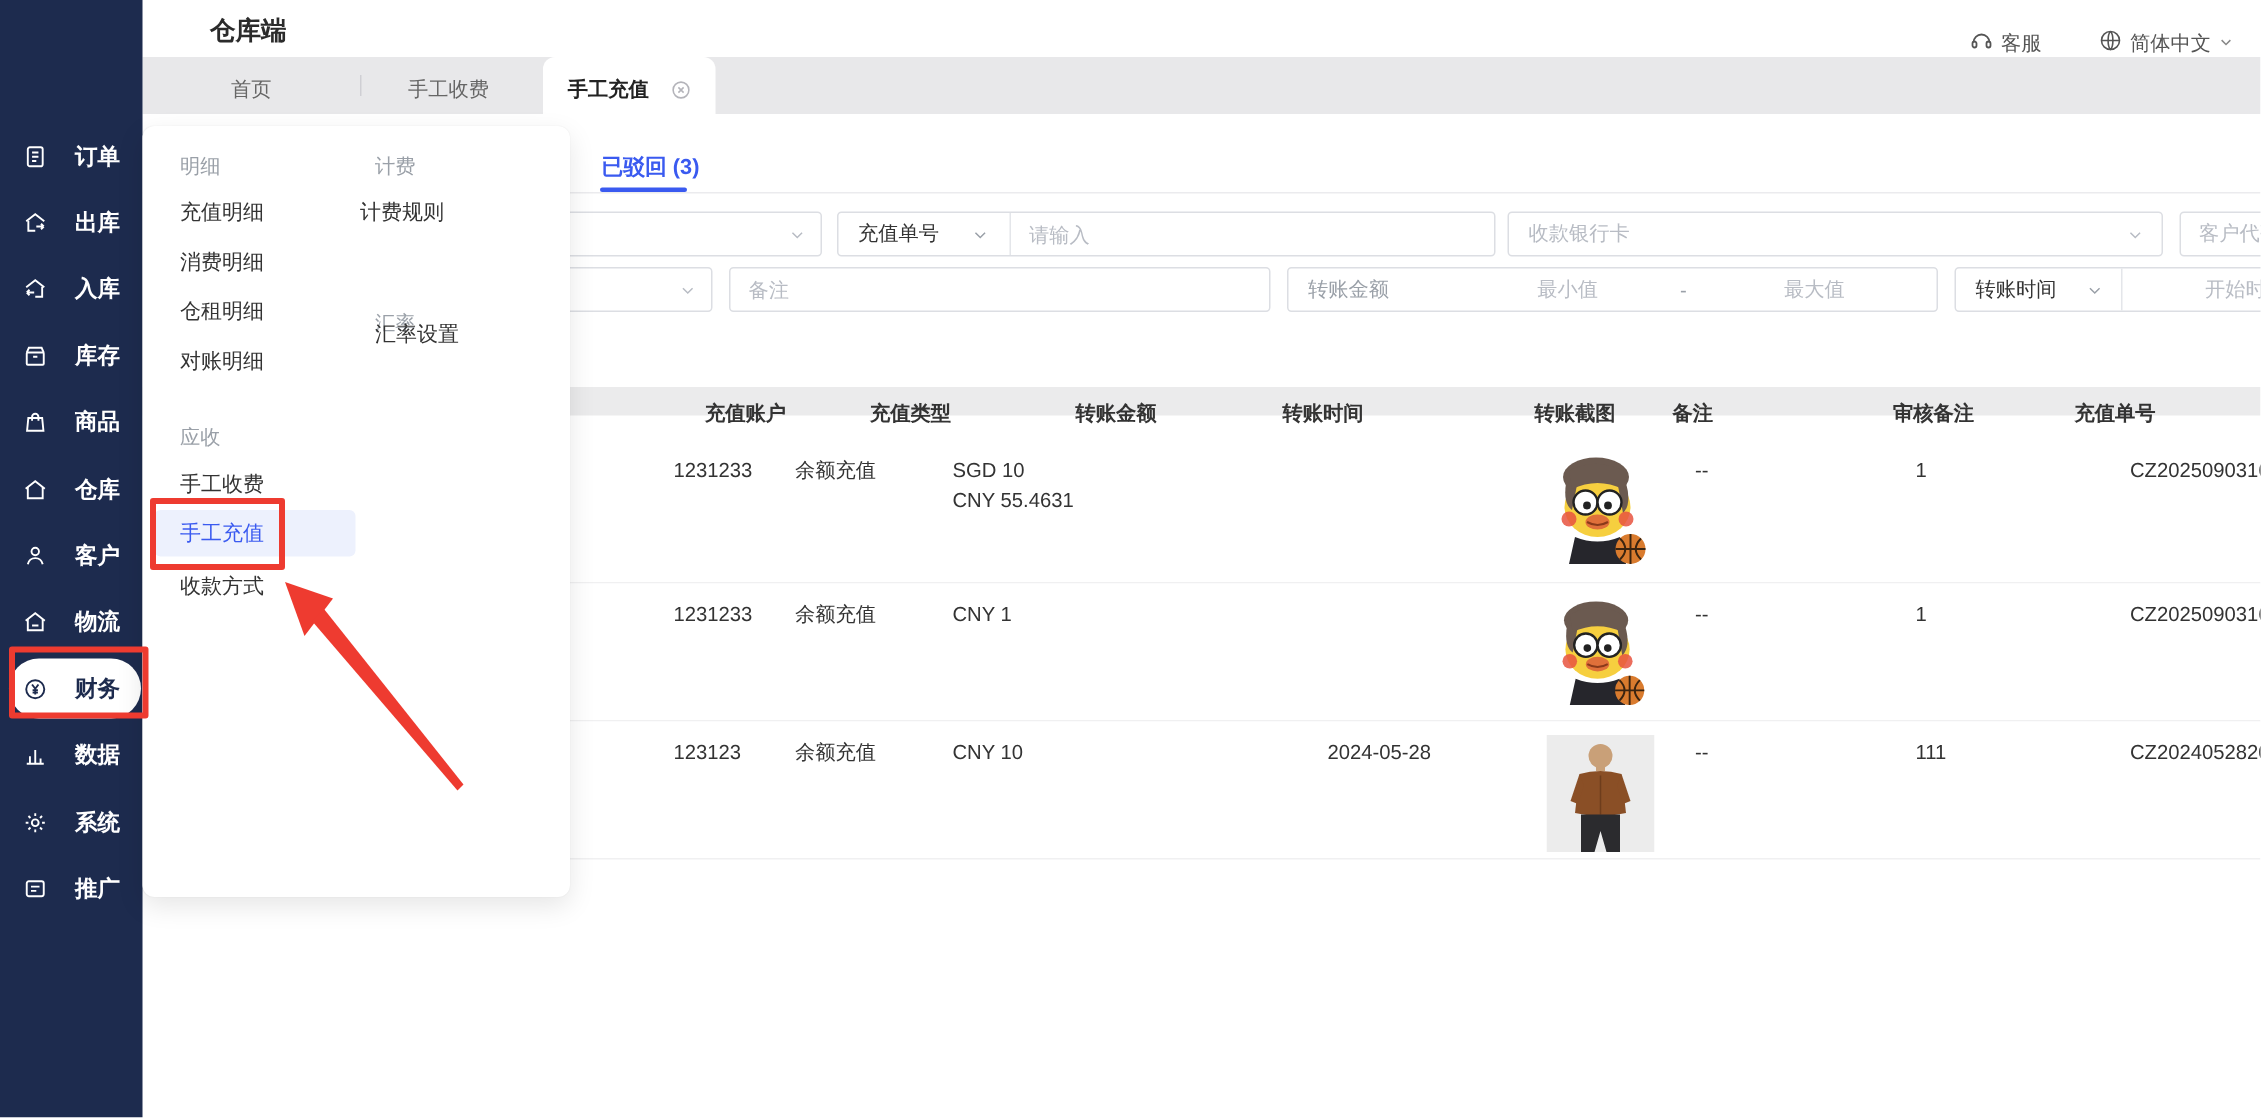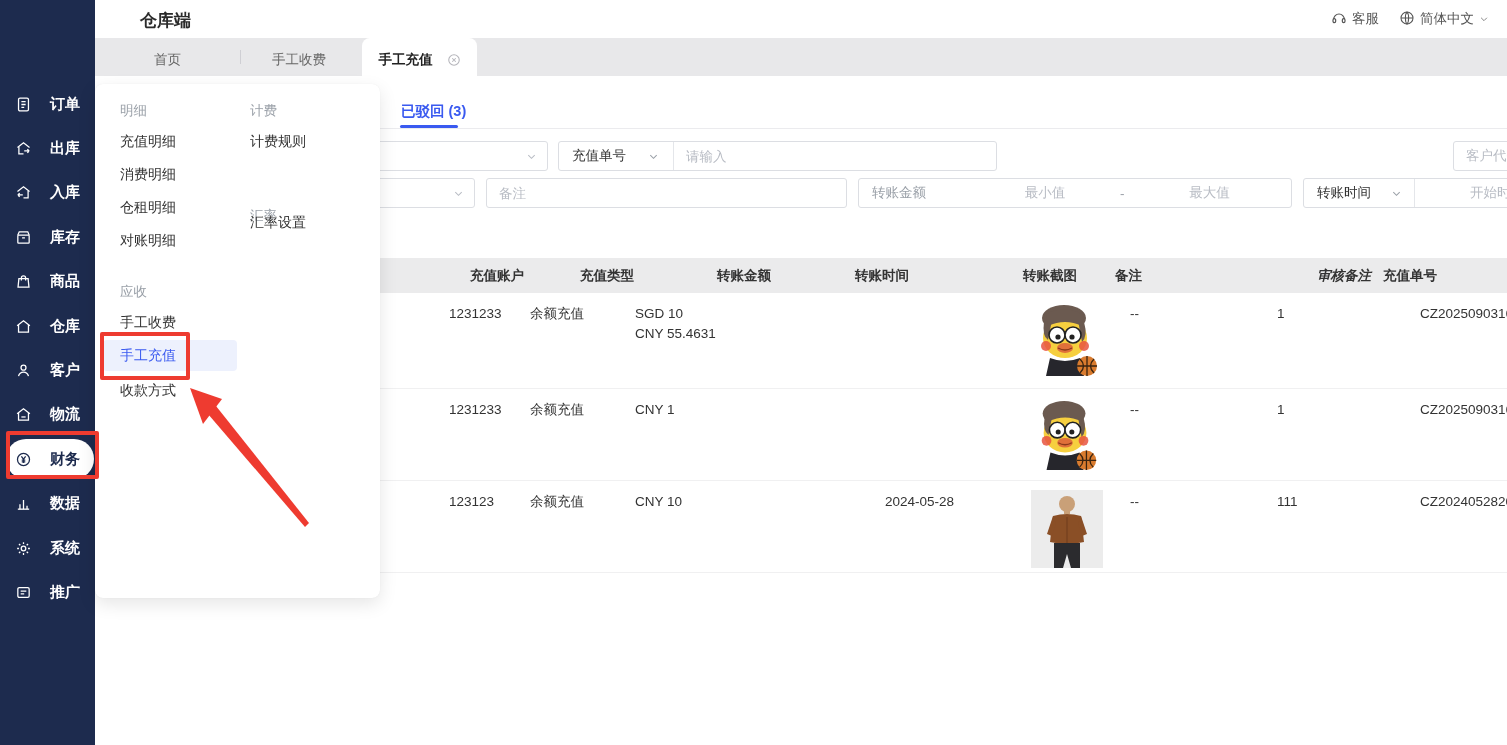--- a/index.html
+++ b/index.html
@@ -17,21 +17,21 @@
   .side-item svg { flex:0 0 auto; }
   .side-item .lbl { position:relative; z-index:2; }
   .side-item .ic { position:relative; z-index:2; display:flex; }
   .side-item.active { color:#1d2b4e; }
   .side-item.active .pill { position:absolute; left:6px; top:2px; width:88px; height:40px;
                background:#fff; border-radius:20px; z-index:1; }
 
   
   .topbar { position:absolute; left:95px; top:0; width:1412px; height:38px; background:#fff; }
   .page-title { position:absolute; left:45px; top:9px; font-size:17px; font-weight:bold; color:#2b2b2b; }
-  .topbar-right { position:absolute; right:18px; top:0; height:38px; display:flex; align-items:center; gap:20px; color:#555; font-size:13.5px; }
+  .topbar-right { position:absolute; right:18px; top:0; height:38px; display:flex; align-items:flex-end; gap:38px; color:#555; font-size:13.5px; }
   .topbar-right .tr-item { display:flex; align-items:center; gap:5px; cursor:pointer; }
 
   
   .tabbar { position:absolute; left:95px; top:38px; width:1412px; height:38px; background:#e8e8ea; }
   .tab { position:absolute; top:0; height:44px; display:flex; align-items:center; justify-content:center; font-size:13.5px; color:#666; cursor:pointer; }
   .tab-divider { position:absolute; left:145px; top:12px; width:1px; height:14px; background:#cfcfd4; }
   .tab.active { background:#fff; border-radius:8px 8px 0 0; color:#222; font-weight:bold; }
   .tab-close { margin-left:14px; display:flex; }
 
   
@@ -44,21 +44,21 @@
          display:flex; align-items:center; font-size:13.5px; color:#333; }
   .ctl .ph { color:#b8bcc4; }
   .ctl .lab { color:#333; }
   .ctl .glab { color:#9aa0a8; }
   .ctl input { border:none; outline:none; font-size:13.5px; color:#333; width:100%; background:transparent; font-family:inherit; }
   .ctl input::placeholder { color:#b8bcc4; }
   .chev { display:flex; margin-left:auto; }
   .vdiv { width:1px; height:28px; background:#e4e6ea; }
 
   
-  .thead { position:absolute; left:0; top:182px; width:1412px; height:35px; background:#ebebec; }
+  .thead { position:absolute; left:0; top:182px; width:1412px; height:19px; background:#ebebec; }
   .th { position:absolute; top:0; height:35px; display:flex; align-items:center; font-size:13.5px; color:#333; font-weight:600; white-space:nowrap; }
   .trow { position:absolute; left:0; width:1412px; border-bottom:1px solid #f0f0f1; background:#fff;padding-left:44px; }
   .td { position:absolute; top:12px; font-size:13.5px; color:#333; white-space:nowrap; line-height:1.4; }
   .td .sub { margin-top:1px; }
   .shot { position:absolute; top:9px; width:72px; cursor:pointer; }
 
   
   .menu-panel { position:absolute; left:95px; top:84px; width:285px; height:514px; background:#fff;
                 border-radius:8px; box-shadow:0 6px 18px rgba(0,0,0,.10), 0 0 1px rgba(0,0,0,.08); z-index:40; }
   .mp-line { position:absolute; font-size:14px; color:#333; white-space:nowrap; cursor:pointer; }
@@ -140,20 +140,28 @@
     <span class="lab" style="margin-left:13px;">充值单号</span>
     <span class="chev" style="margin-left:22px; margin-right:0;">
       <svg width="11" height="11" viewBox="0 0 24 24" fill="none" stroke="#9aa0a8" stroke-width="2.2">
           <path d="m5 9 7 7 7-7"></path>
         </svg>
     </span>
     <span class="vdiv" style="margin-left:14px;"></span>
     <input style="margin-left: 12px; flex: 1 1 0%;" placeholder="请输入">
   </div>
 
+  <div class="ctl" style="left:910px; top:65px; width:437px;">
+    <span class="ph" style="margin-left:13px;">收款银行卡</span>
+    <span class="chev" style="margin-right:12px;">
+      <svg width="11" height="11" viewBox="0 0 24 24" fill="none" stroke="#b8bcc4" stroke-width="2.2">
+          <path d="m5 9 7 7 7-7"></path>
+        </svg>
+    </span>
+  </div>
 
   <div class="ctl" style="left:1358px; top:65px; width:160px;">
     <span class="ph" style="margin-left:12px;">客户代码</span>
   </div>
 
   <div class="ctl" style="left:205px; top:102px; width:175px;">
     <span class="chev" style="margin-right:10px;">
       <svg width="11" height="11" viewBox="0 0 24 24" fill="none" stroke="#b8bcc4" stroke-width="2.2">
           <path d="m5 9 7 7 7-7"></path>
         </svg>
@@ -182,21 +190,21 @@
     <span class="ph" style="margin-left:55px;">开始时间</span>
   </div>
 
   <div class="thead">
     <div class="th" style="left:375px;">充值账户</div>
     <div class="th" style="left:485px;">充值类型</div>
     <div class="th" style="left:622px;">转账金额</div>
     <div class="th" style="left:760px;">转账时间</div>
     <div class="th" style="left:928px;">转账截图</div>
     <div class="th" style="left:1020px;">备注</div>
-    <div class="th" style="left:1222px;font-style:italic;">审核备注</div>
+    <div class="th" style="left:1167px;">审核备注</div>
     <div class="th" style="left:1288px;">充值单号</div>
   </div>
 
   <div class="trow" style="top:217px; height:96px;">
     <div class="td" style="left:354px;">1231233</div>
     <div class="td" style="left:435px;">余额充值</div>
     <div class="td" style="left:540px;">
       <div>SGD 10</div>
       <div class="sub">CNY 55.4631</div>
     </div>
@@ -409,21 +417,21 @@
   <div class="mp-line" style="left:25px; top:82px;">消费明细</div>
   <div class="mp-line" style="left:25px; top:115px;">仓租明细</div>
   <div class="mp-line" style="left:25px; top:148px;">对账明细</div>
 
   <div class="mp-title" style="left:25px; top:199px;">应收</div>
   <div class="mp-line" style="left:25px; top:230px;">手工收费</div>
   <div class="mp-line sel" style="left:25px; top:263px;">手工充值</div>
   <div class="mp-line" style="left:25px; top:298px;">收款方式</div>
 
   <div class="mp-title" style="left:155px; top:18px;">计费</div>
-  <div class="mp-line" style="left:155px; top:49px;">计费规则</div>
+  <div class="mp-line" style="left:145px; top:49px;">计费规则</div>
   <div class="mp-title" style="left:155px; top:99px;margin-top:24px;">汇率</div>
   <div class="mp-line" style="left:155px; top:130px;">汇率设置</div>
 </div>
 
 <div class="anno" style="left:6px; top:431px; width:93px; height:48px;"></div>
 <div class="anno" style="left:100px; top:332px; width:90px; height:48px;"></div>
 <svg class="anno-arrow">
   <polygon points="190,388 222,399 203,424" fill="#ee3b30"></polygon>
   <polygon points="216,406 208,414 305,527 309,523" fill="#ee3b30"></polygon>
 </svg>

